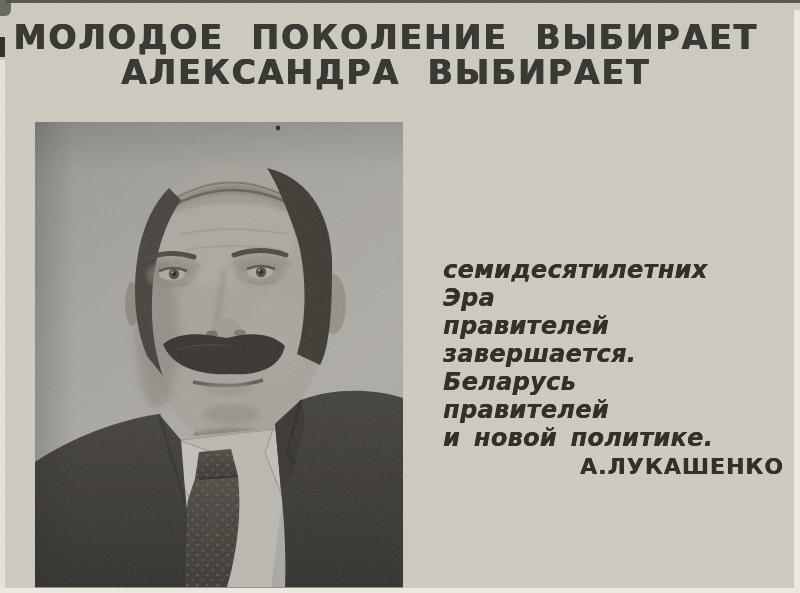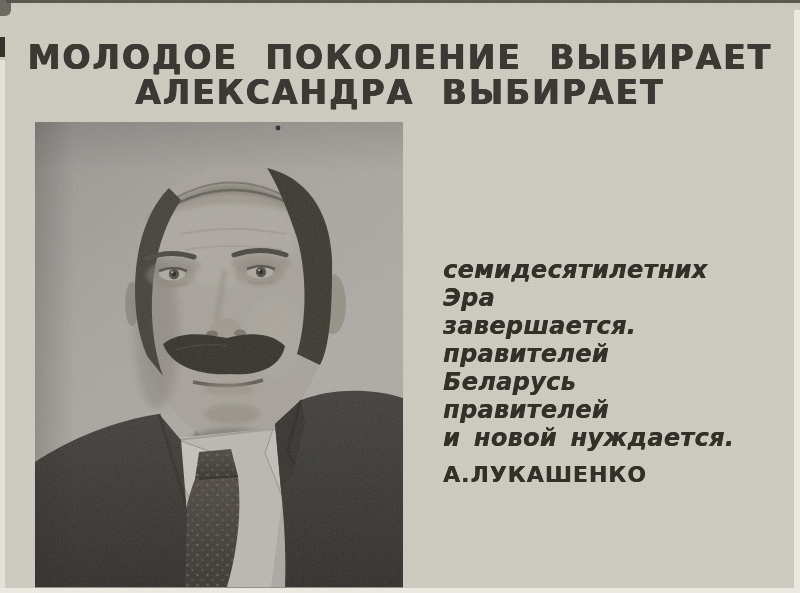--- a/index.html
+++ b/index.html
@@ -22,48 +22,47 @@
   }
   
   .artifact-top-line{position:absolute;left:6px;right:0;top:0;height:3px;background:#46443e;opacity:.85;}
   .artifact-corner{position:absolute;left:0;top:0;width:11px;height:16px;background:#53514a;border-bottom-right-radius:6px;opacity:.8;}
   .artifact-left-tick{position:absolute;left:0;top:37px;width:5px;height:20px;background:#34322d;}
   .edge-right{position:absolute;right:0;top:10px;width:6px;bottom:0;background:var(--edge-white);}
   .edge-bottom{position:absolute;left:0;right:0;bottom:0;height:5px;background:var(--edge-white);}
   .edge-left{position:absolute;left:0;top:60px;width:5px;bottom:0;background:var(--edge-white);opacity:.75;}
 
   .headline{
-    position:absolute;left:20px;top:20px;width:760px;
+    position:absolute;left:6px;top:20px;width:760px;
     text-align:center;color:var(--ink);
     font-weight:bold;font-size:33px;line-height:35px;
     letter-spacing:2px;word-spacing:14px;
     text-shadow:.45px 0 0 currentColor,-.45px 0 0 currentColor;
     white-space:nowrap;
-    margin-top:20px;
   }
 
   .photo{
     position:absolute;left:35px;top:122px;width:368px;height:465px;
     background:var(--photo-bg);
     box-shadow:0 1px 0 rgba(40,38,32,.35);
   }
   .photo svg{display:block;filter:blur(.45px);}
 
   .quote{
     position:absolute;left:443px;top:256px;width:345px;
     color:var(--quote-ink);
     font-size:24px;line-height:28px;
     font-weight:bold;font-style:oblique;
     letter-spacing:.3px;word-spacing:5px;
     text-shadow:.3px 0 0 currentColor;
     white-space:nowrap;
   }
   .quote-signature{
-    margin-top:10px;padding-right:4px;
-    font-style:normal;
+    margin-top:2px;padding-right:4px;
+    text-align:right;font-style:normal;
     font-size:22px;line-height:26px;letter-spacing:1px;
   }
 </style>
 </head>
 <body>
 
 <div class="paper-noise"></div>
 
 <div class="headline">
   <div>МОЛОДОЕ ПОКОЛЕНИЕ ВЫБИРАЕТ</div>
@@ -213,25 +212,25 @@
     <rect x="0" y="0" width="40" height="465" fill="url(#vigL)"></rect>
     <rect x="0" y="0" width="368" height="50" fill="url(#vigT)"></rect>
     <rect x="0" y="0" width="368" height="465" filter="url(#grainD)" opacity=".17"></rect>
     <rect x="0" y="0" width="368" height="465" filter="url(#grainW)" opacity=".11"></rect>
   </svg>
 </div>
 
 <div class="quote">
   <div>семидесятилетних</div>
   <div>Эра</div>
+  <div>правителей</div>
   <div>завершается.</div>
-  <div>правителей</div>
   <div>Беларусь</div>
   <div>правителей</div>
-  <div>и новой нуждается.</div>
+  <div>и новой политике.</div>
   <div class="quote-signature">А.ЛУКАШЕНКО</div>
 </div>
 
 <div class="artifact-top-line"></div>
 <div class="artifact-corner"></div>
 <div class="artifact-left-tick"></div>
 <div class="edge-left"></div>
 <div class="edge-right"></div>
 <div class="edge-bottom"></div>
 

